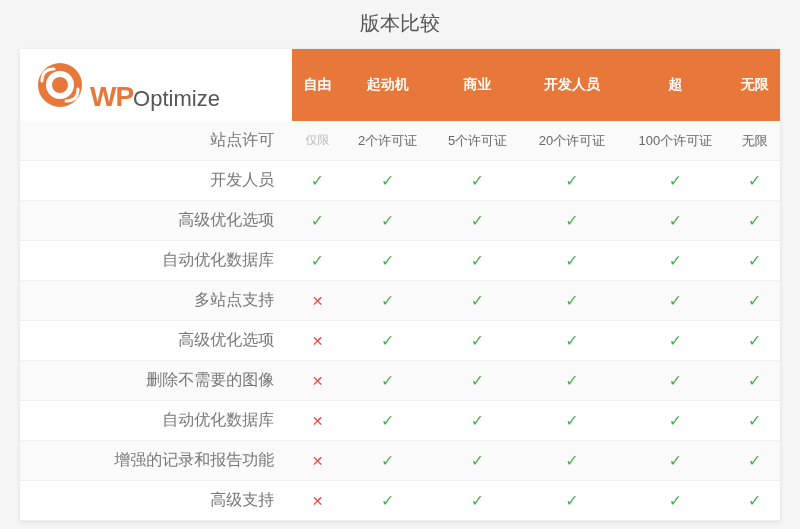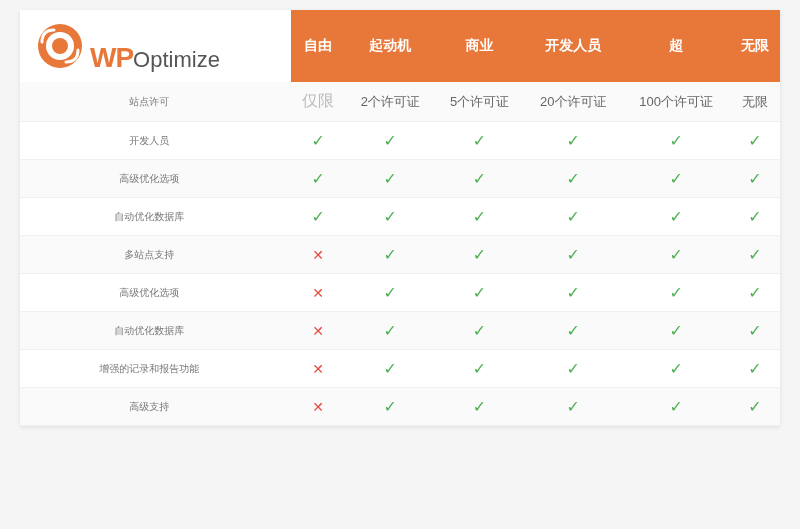--- a/index.html
+++ b/index.html
@@ -67,52 +67,53 @@
       margin-top: 29px;
     }
     .data-row td {
       border-bottom: 1px solid #f0f0f0;
       text-align: center;
       padding: 9px 6px;
       font-size: 13px;
       color: #666;
     }
     .data-row td.feature-label {
-      text-align: center;
+      text-align: right;
       padding-right: 18px;
       color: #777;
-      font-size: 10px;
+      font-size: 16px;
     }
     .data-row:nth-child(odd) {
       background: #fafafa;
     }
     .data-row:nth-child(even) {
       background: #fff;
     }
     .check {
       color: #4caf50;
       font-size: 16px;
     }
     .cross {
       color: #e74c3c;
       font-size: 14px;
     }
     .free-label {
       color: #bbb;
-      font-size: 16px;
+      font-size: 12px;
     }
     .license-text {
       font-size: 12px;
       color: #666;
     }
   </style>
 </head>
 <body>
 
 <div class="container">
+  <h1 class="page-title">版本比较</h1>
 
   <table class="comparison-table">
     <thead>
       <tr class="header-row">
         <th class="logo-cell">
           <div class="logo-wrap">
             <svg class="logo-icon" viewBox="0 0 48 48" xmlns="http://www.w3.org/2000/svg">
               <circle cx="24" cy="24" r="22" fill="#e8773a"></circle>
               <circle cx="24" cy="24" r="14" fill="white"></circle>
               <circle cx="24" cy="24" r="8" fill="#e8773a"></circle>
@@ -182,20 +183,29 @@
         <tr class="data-row">
           <td class="feature-label">高级优化选项</td>
           <td><span class="cross">✕</span></td>
           <td><span class="check">✓</span></td>
           <td><span class="check">✓</span></td>
           <td><span class="check">✓</span></td>
           <td><span class="check">✓</span></td>
           <td><span class="check">✓</span></td>
         </tr>
         <tr class="data-row">
+          <td class="feature-label">删除不需要的图像</td>
+          <td><span class="cross">✕</span></td>
+          <td><span class="check">✓</span></td>
+          <td><span class="check">✓</span></td>
+          <td><span class="check">✓</span></td>
+          <td><span class="check">✓</span></td>
+          <td><span class="check">✓</span></td>
+        </tr>
+        <tr class="data-row">
           <td class="feature-label">自动优化数据库</td>
           <td><span class="cross">✕</span></td>
           <td><span class="check">✓</span></td>
           <td><span class="check">✓</span></td>
           <td><span class="check">✓</span></td>
           <td><span class="check">✓</span></td>
           <td><span class="check">✓</span></td>
         </tr>
         <tr class="data-row">
           <td class="feature-label">增强的记录和报告功能</td>

